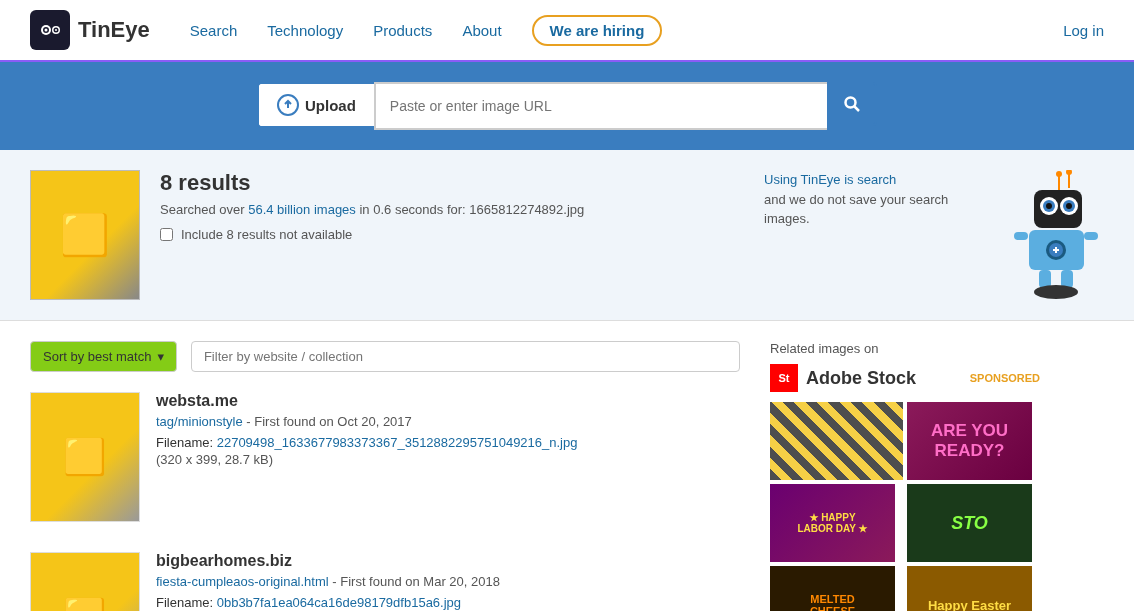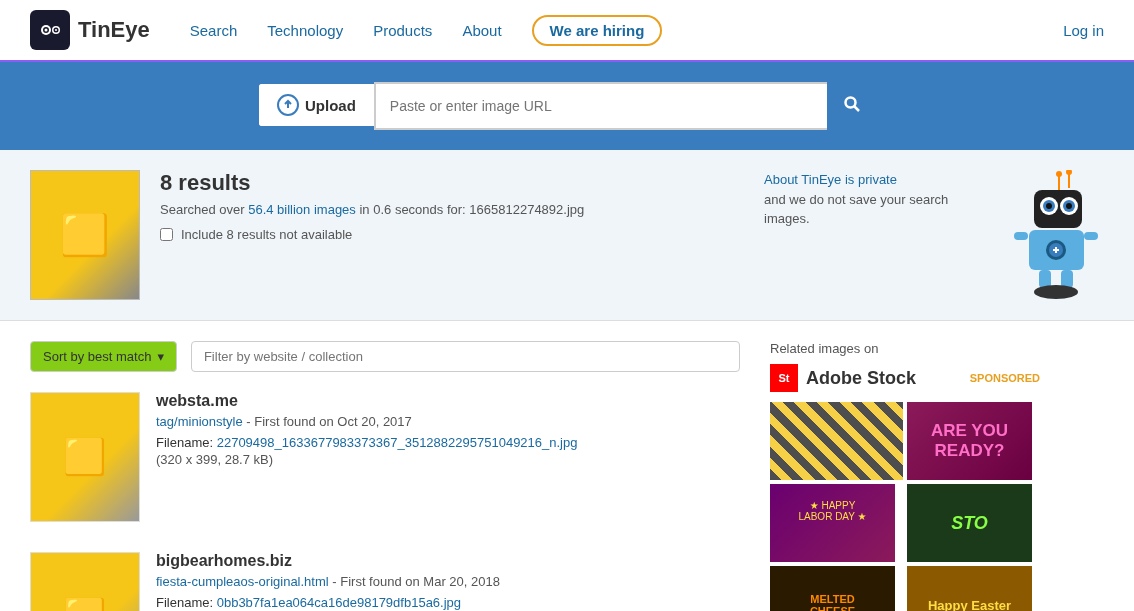--- a/index.html
+++ b/index.html
@@ -334,25 +334,25 @@
       justify-content: center;
       color: #ff6ec7;
       font-size: 17px;
       font-weight: bold;
       text-align: center;
       padding: 4px;
     }
     .ad-labor {
       background: linear-gradient(135deg, #6a0070, #8b1a5a);
       display: flex;
-      align-items: flex-start;
+      align-items: center;
       justify-content: center;
       color: #ffdd44;
       font-size: 10px;
-      font-weight: normal;
+      font-weight: bold;
       text-align: center;
       padding: 16px;
     }
     .ad-sto {
       background: #1a3a1a;
       display: flex;
       align-items: center;
       justify-content: center;
       color: #88ff44;
       font-size: 18px;
@@ -434,21 +434,21 @@
     <div class="results-count">8 results</div>
     <div class="results-meta">
       <span>Searched over </span><a>56.4 billion images</a><span> in 0.6 seconds for: 1665812274892.jpg</span>
     </div>
     <div class="include-row">
       <input type="checkbox" style="">
       <label>Include 8 results not available</label>
     </div>
   </div>
   <div class="tineye-private-box">
-    <a>About TinEye is private</a>
+    <a>Using TinEye is search</a>
     <br>
     <span>and we do not save your search images.</span>
   </div>
   <div class="robot-area">
     <div style="width:100px;height:130px;position:relative;">
       
       <svg width="100" height="130" viewBox="0 0 100 130">
 
         <line x1="55" y1="5" x2="55" y2="22" stroke="#ff8800" stroke-width="2"></line>
         <circle cx="55" cy="4" r="3" fill="#ff8800"></circle>

